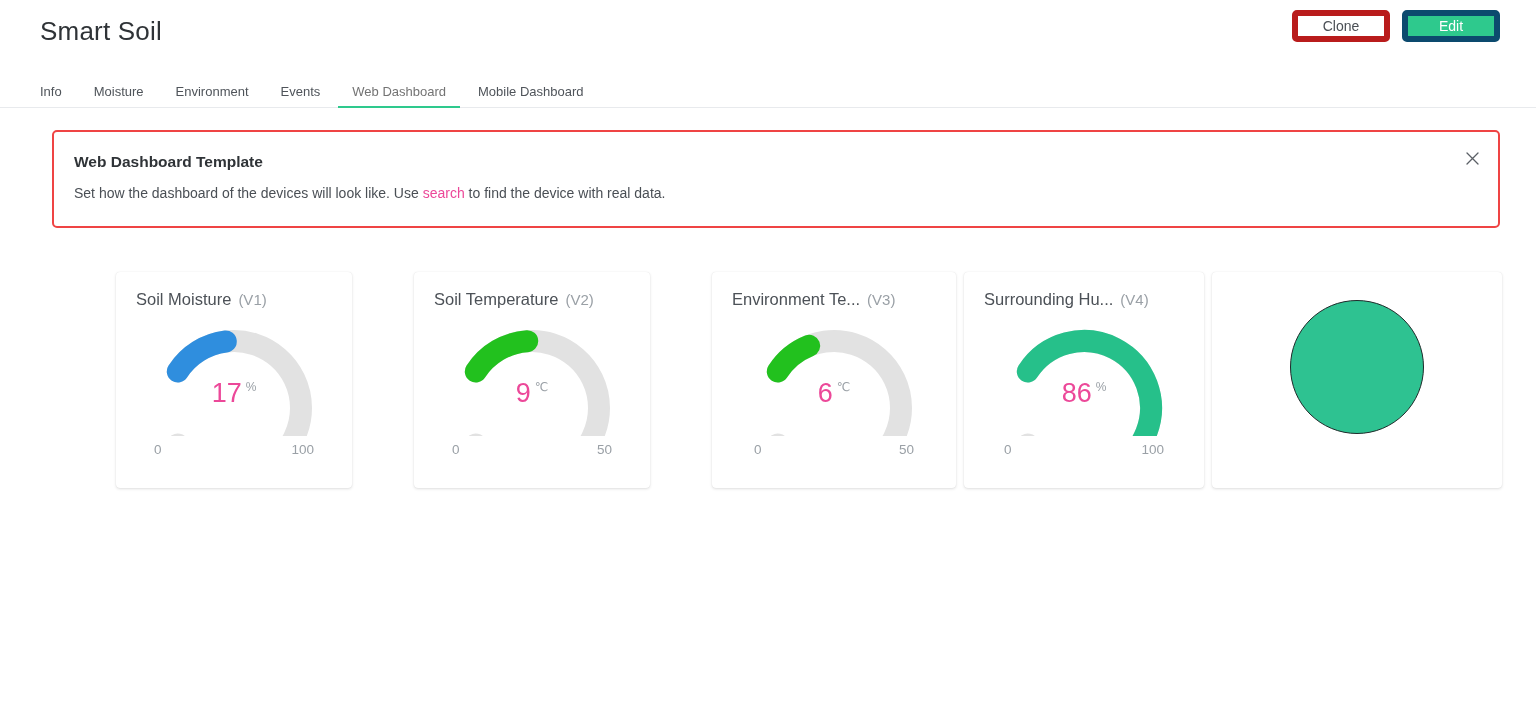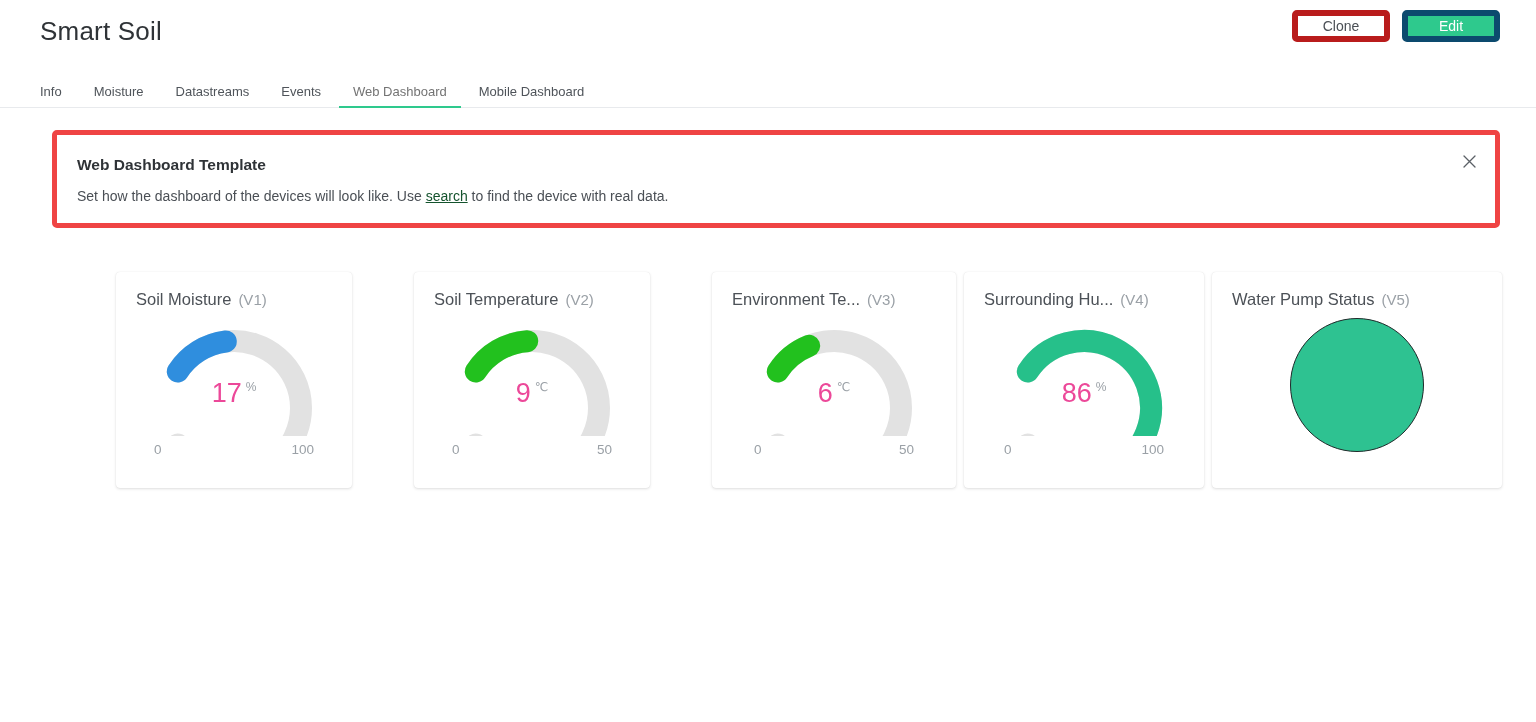--- a/index.html
+++ b/index.html
@@ -103,44 +103,43 @@
     background: #2ec98d;
     z-index: 2;
   }
 
   
   .banner-wrap {
     padding: 22px 36px 0 52px;
   }
   .banner {
     position: relative;
-    border: 5px solid #ef4444;
+    border: 2px solid #ef4444;
     border-radius: 5px;
     background: #ffffff;
     padding: 22px 28px 24px 20px;
     box-sizing: border-box;
     height: 98px;
   }
   .banner-title {
     font-size: 15.5px;
     font-weight: 700;
     color: #2f3337;
     margin: 0 0 16px 0;
     line-height: 1;
   }
   .banner-text {
     font-size: 14px;
     color: #4a4f55;
     line-height: 1;
     margin: 0;
   }
   .banner-link {
-    color: #14532d;
+    color: #ec4899;
     cursor: pointer;
-    text-decoration: underline;
   }
   .banner-close {
     position: absolute;
     top: 14px;
     right: 14px;
     width: 24px;
     height: 24px;
     display: flex;
     align-items: center;
     justify-content: center;
@@ -264,21 +263,21 @@
   <h1 class="page-title">Smart Soil</h1>
   <div class="header-actions">
     <button class="btn btn-secondary">Clone</button>
     <button class="btn btn-primary">Edit</button>
   </div>
 </div>
 
 <div class="tabbar" id="tabbar">
     <div class="tab">Info</div>
     <div class="tab">Moisture</div>
-    <div class="tab">Datastreams</div>
+    <div class="tab">Environment</div>
     <div class="tab">Events</div>
     <div class="tab active">Web Dashboard</div>
     <div class="tab">Mobile Dashboard</div>
   </div>
 
 <div class="banner-wrap">
   <div class="banner">
     <p class="banner-title">Web Dashboard Template</p>
     <p class="banner-text"><span>Set how the dashboard of the devices will look like. Use </span><span class="banner-link">search</span><span> to find the device with real data.</span></p>
     <div class="banner-close">
@@ -364,21 +363,17 @@
           <span class="gauge-number">86</span>
           <span class="gauge-unit">%</span>
         </div>
         <div class="gauge-scale" style="padding-left: 40px; padding-right: 40px;">
           <span>0</span>
           <span>100</span>
         </div>
       </div>
     </div>
     <div class="card" style="width: 290px;">
-      <div class="card-title-row">
-        <span class="card-title">Water Pump Status</span>
-        <span class="card-pin">(V5)</span>
-      </div>
       <div class="status-circle-wrap">
         <div class="status-circle" style="background: rgb(46, 194, 145); border-color: rgb(31, 42, 42);"></div>
       </div>
     </div>
   </div>
 
 </body></html>

